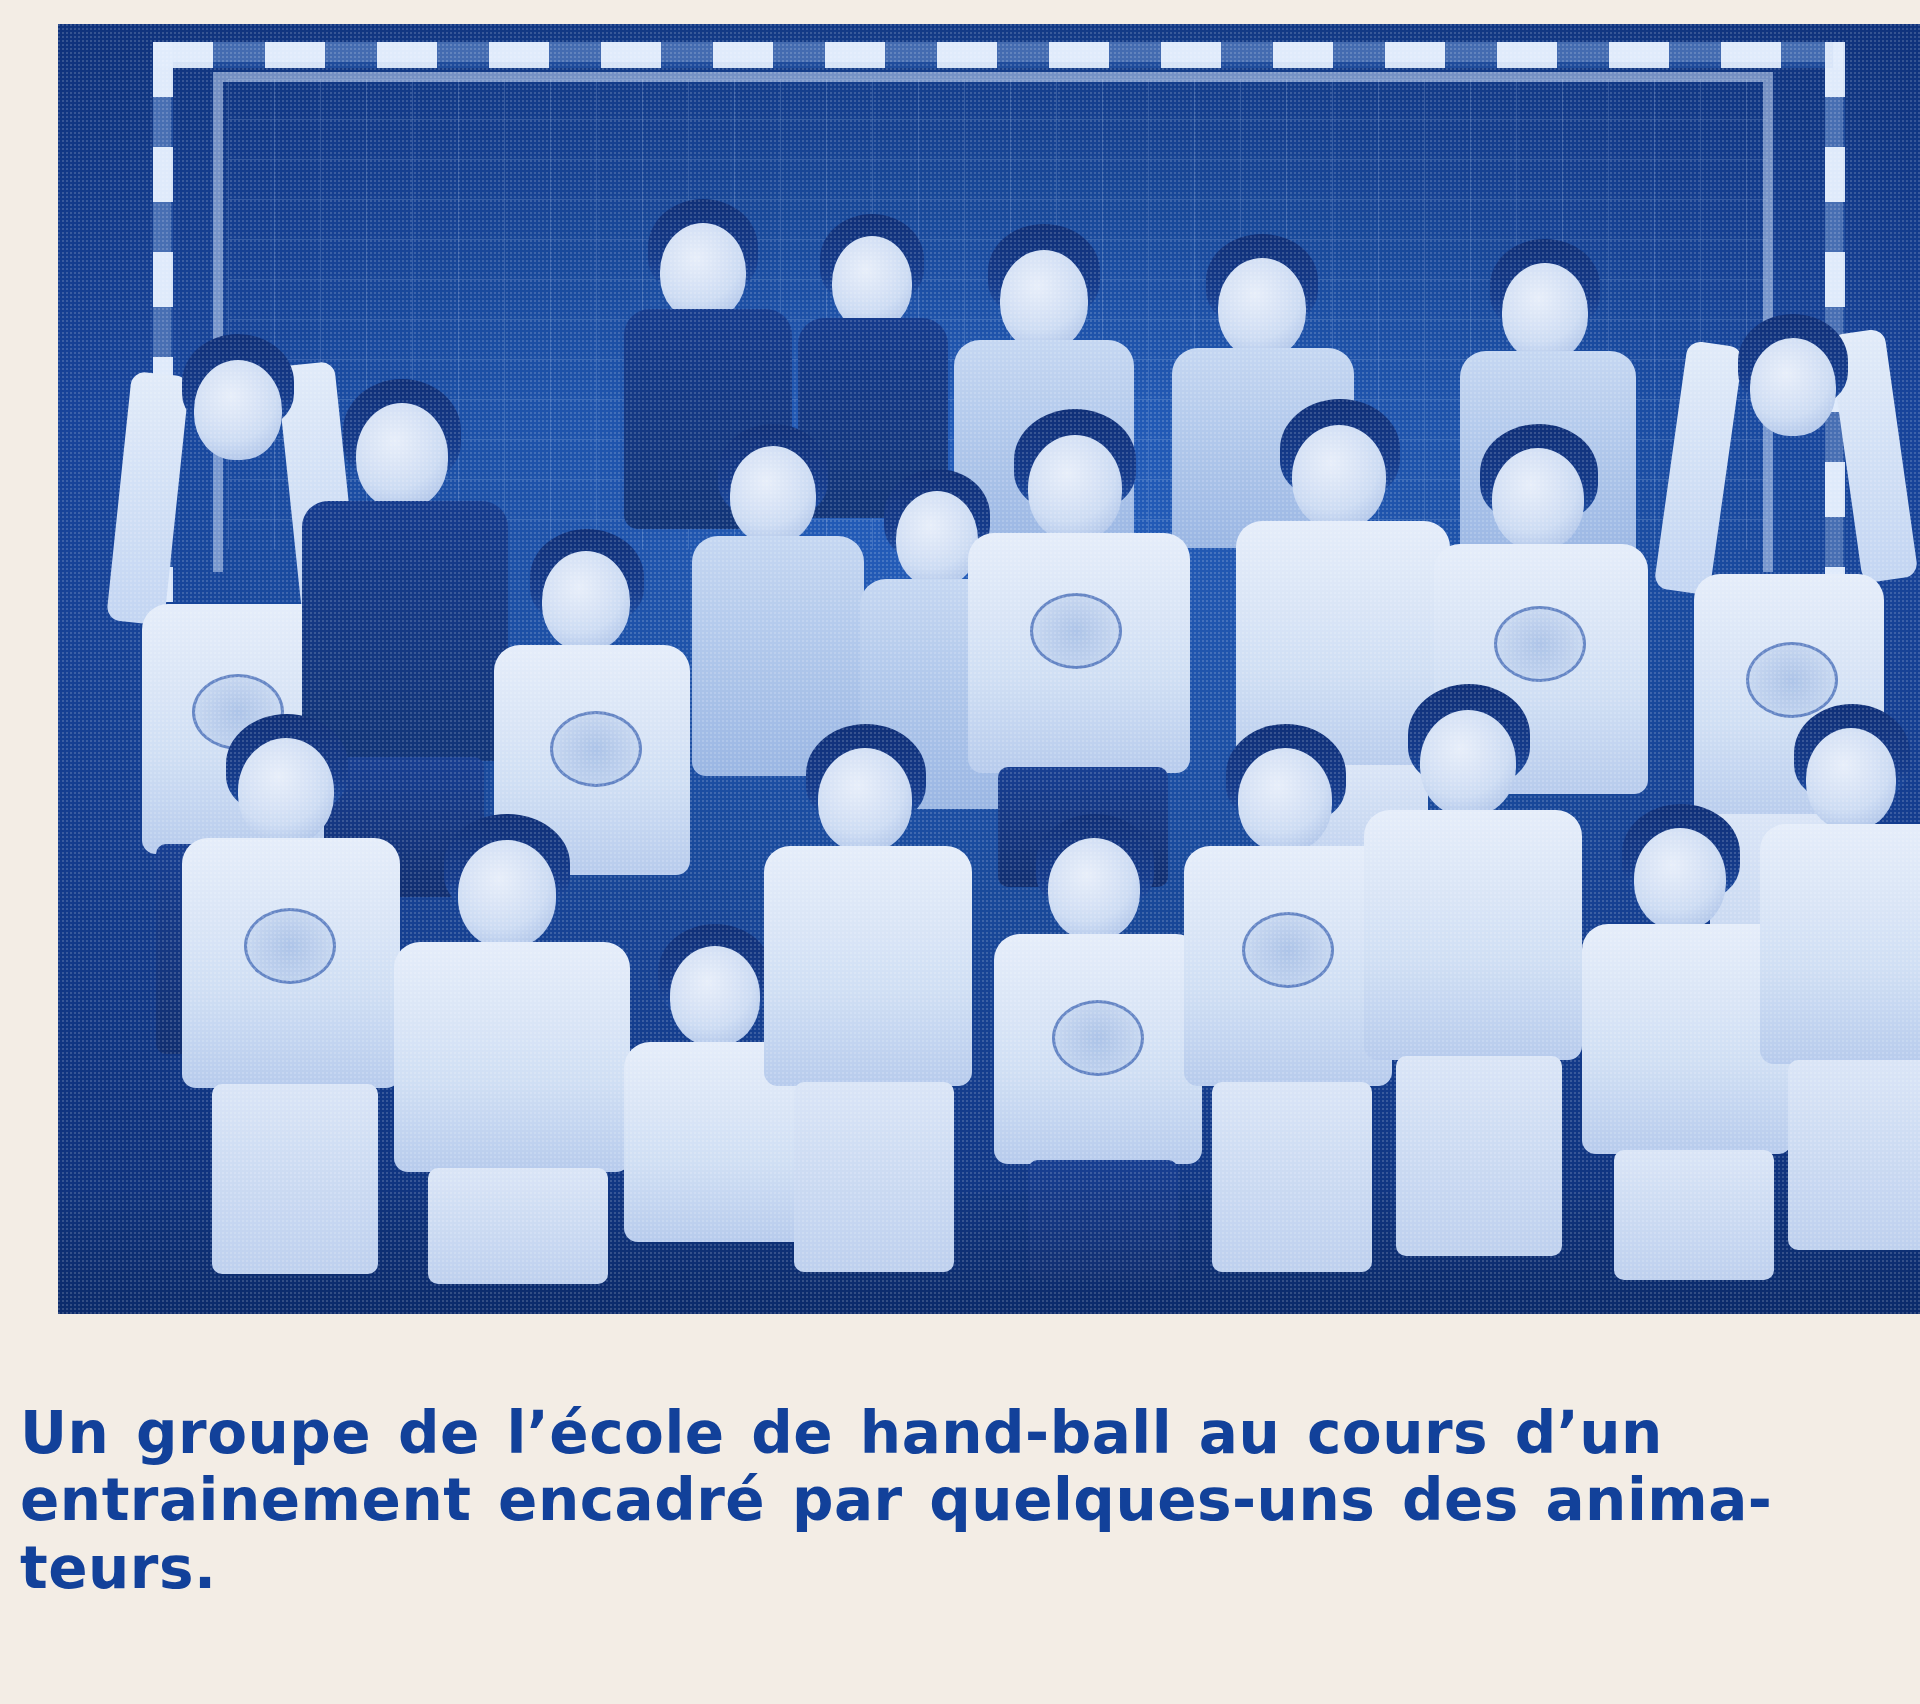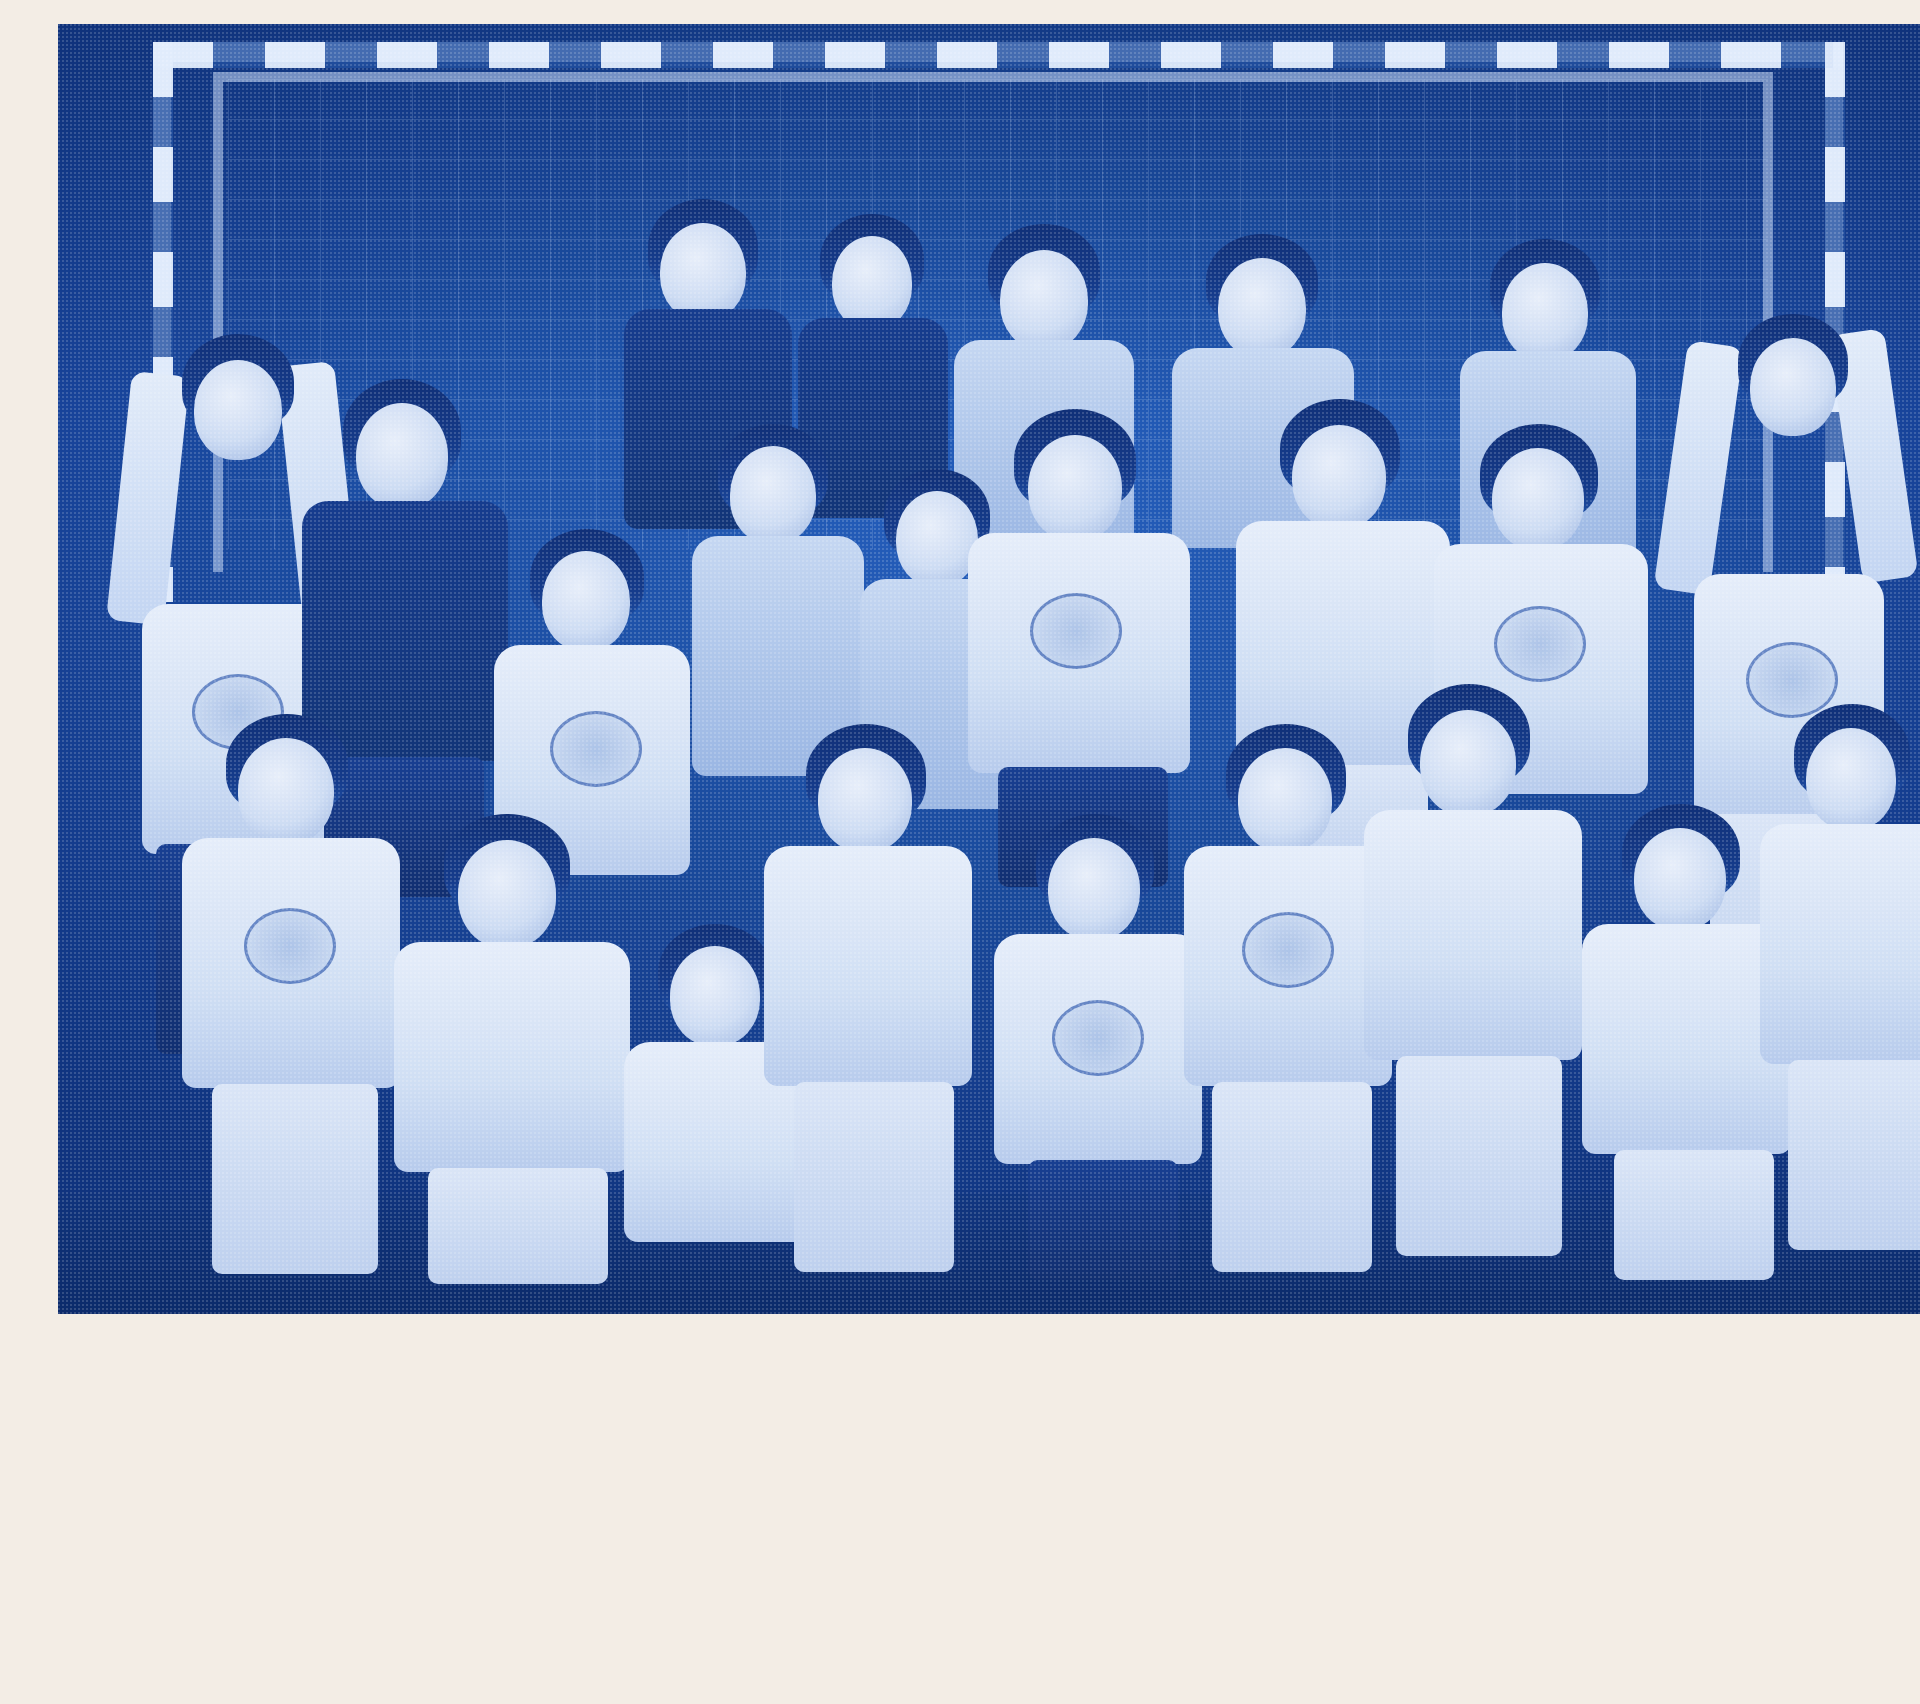--- a/index.html
+++ b/index.html
@@ -380,14 +380,19 @@
           <div class="hair" style="left:36px; top:0; width:116px; height:98px;"></div>
           <div class="head" style="left:48px; top:24px; width:90px; height:102px;"></div>
           <div class="torso" style="left:2px; top:120px; width:192px; height:240px;"></div>
           <div class="legs" style="left:30px; top:356px; width:150px; height:190px;"></div>
         </div>
 
       </div>
     </div>
   </figure>
 
+  <div class="caption">
+    <span class="caption-line">Un groupe de l’école de hand-ball au cours d’un</span>
+    <span class="caption-line">entrainement encadré par quelques-uns des anima-</span>
+    <span class="caption-line">teurs.</span>
+  </div>
 
 </div>
 
 </body></html>

